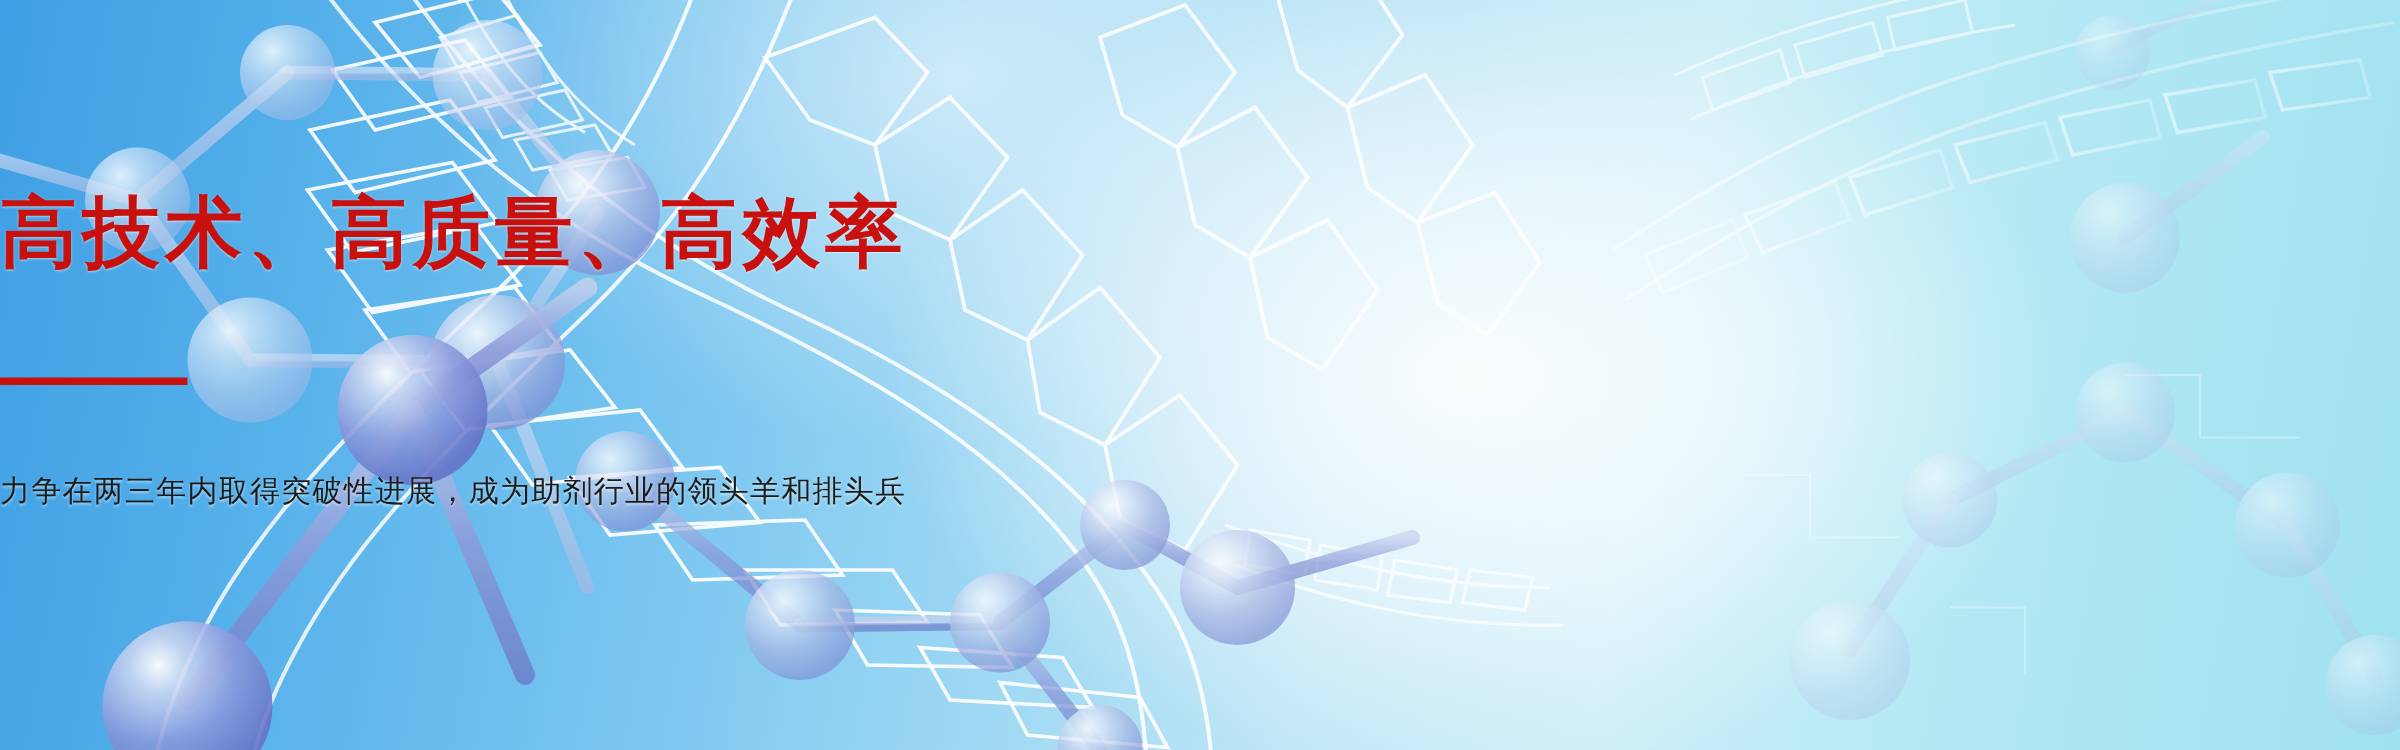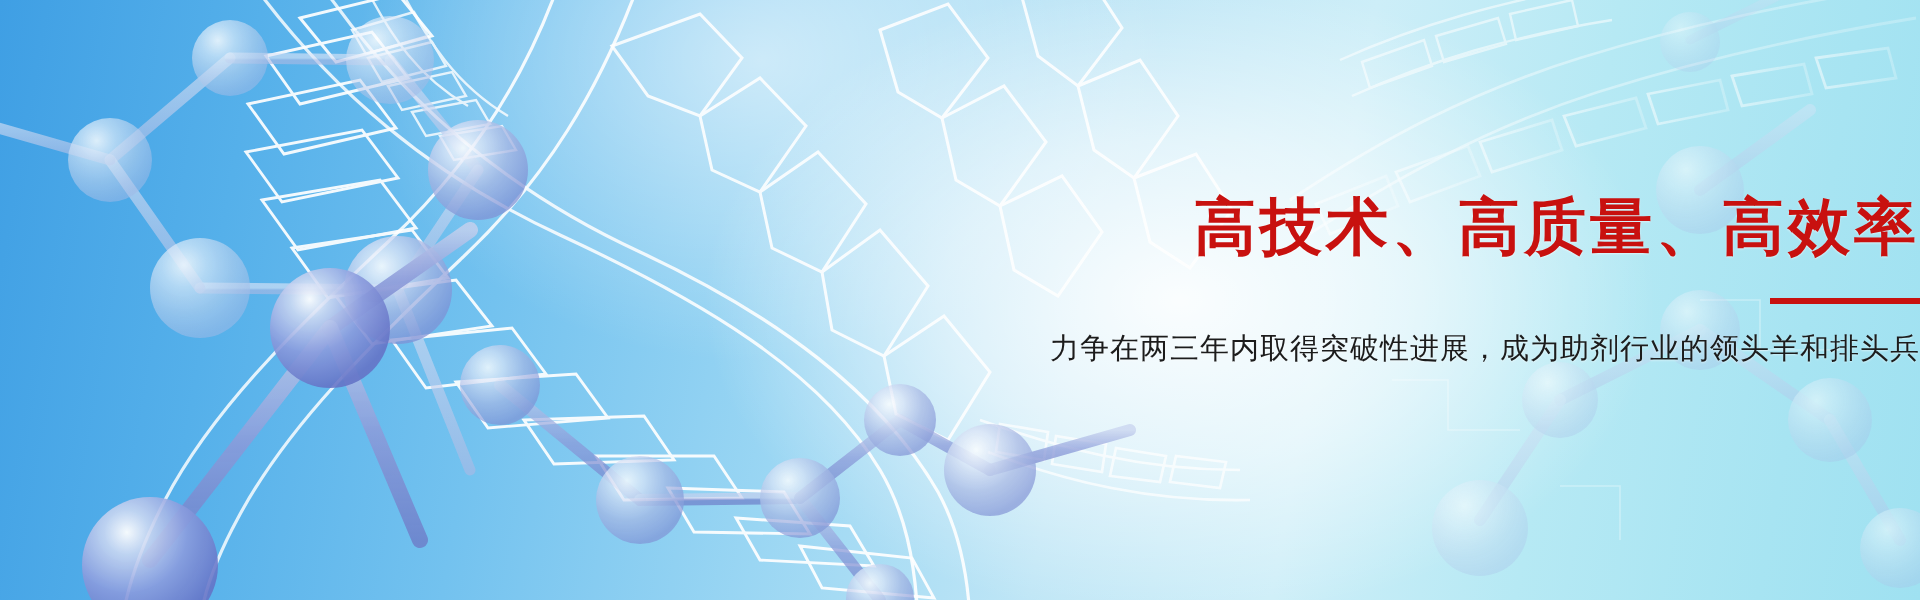--- a/index.html
+++ b/index.html
@@ -20,40 +20,41 @@
         #bfe6f6 56%,
         #cdeef8 68%,
         #b6e9f4 80%,
         #a7e4f2 92%,
         #9fe1f1 100%);
   }
   .svg-layer{position:absolute;left:0;top:0;}
 
   .content{
     position:absolute;left:0;top:0;width:1920px;height:600px;
-    display:flex;flex-direction:column;align-items:flex-end;justify-content:center;
+    display:flex;flex-direction:column;align-items:flex-start;justify-content:center;
     z-index:40;
+    gap:44px;
   }
   .title{
     font-size:62px;
     font-weight:700;
     color:#c8110f;
     letter-spacing:4px;
     line-height:1;
     margin:0;
     margin-top:-36px;
     text-shadow:0 1px 2px rgba(255,255,255,0.55);
     white-space:nowrap;
   }
   .divider{
     width:150px;height:6px;background:#c8110f;
     margin:40px 0 0 0;
   }
   .subtitle{
-    font-size:29px;
+    font-size:24px;
     color:#1c1c1c;
     letter-spacing:1px;
     margin:25px 0 0 0;
     white-space:nowrap;
     text-shadow:0 1px 2px rgba(255,255,255,0.5);
   }
 </style>
 </head>
 <body>
 

